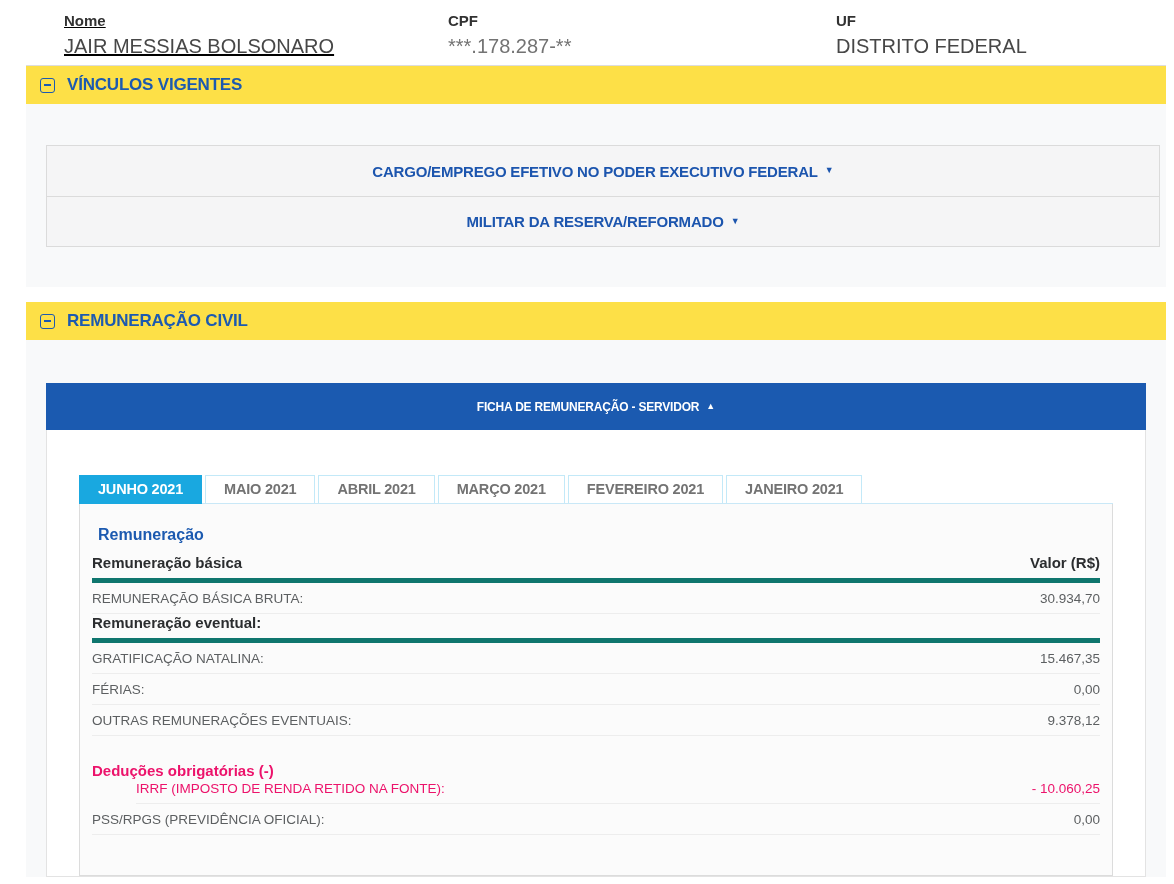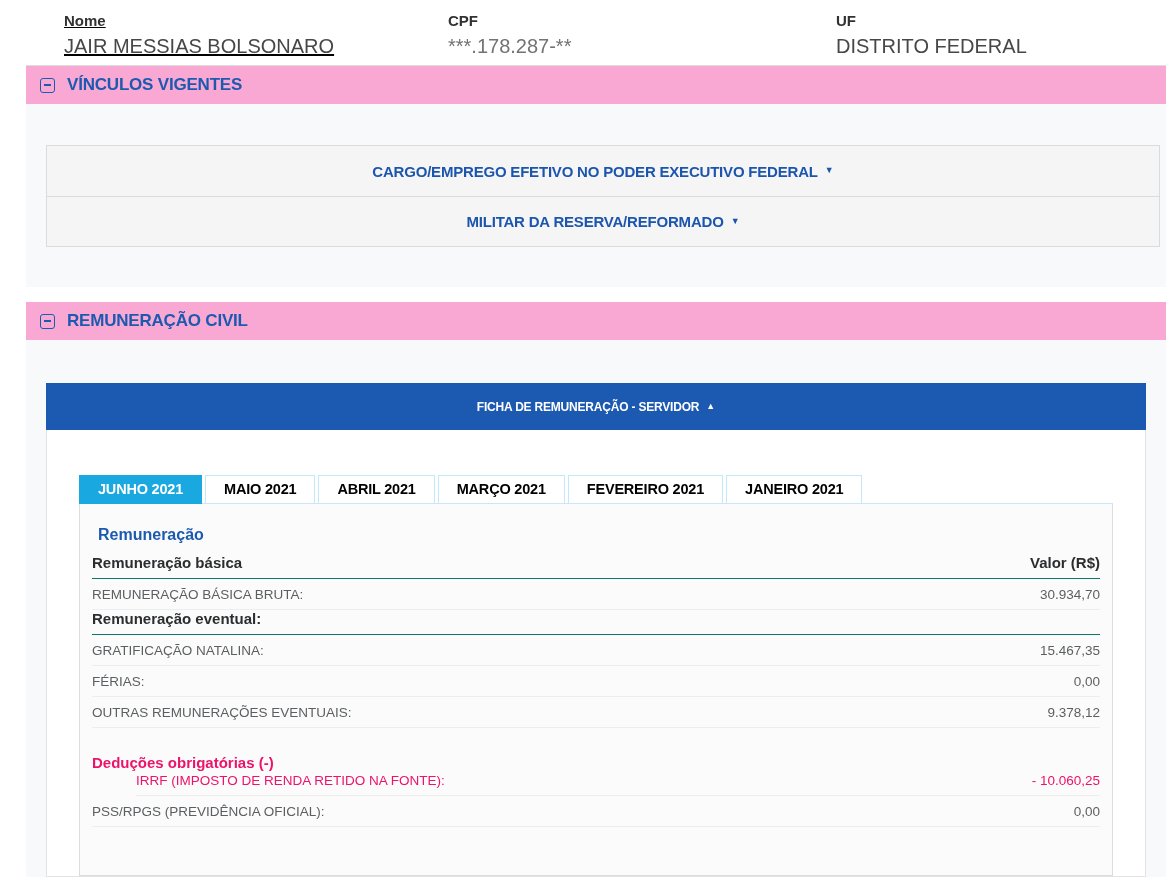--- a/index.html
+++ b/index.html
@@ -11,21 +11,21 @@
     border-bottom:1px solid #ddd; margin:0 8px 0 26px; }
   .person-col1 { width:384px;text-decoration:underline; }
   .person-col2 { width:388px; }
   .person-label { font-size:15px; font-weight:bold; color:#323232; }
   .person-value { margin-top:6px; font-size:20px; color:#474747; }
   .cpf-link { color:#737373; cursor:pointer; }
 
   
   .section { margin:0 8px 0 26px; }
   .section-header { display:flex; align-items:center; height:38px;
-    background:#f9a8d4; padding-left:14px; cursor:pointer; }
+    background:#fde047; padding-left:14px; cursor:pointer; }
   .minus-box { width:15px; height:15px; border:1.5px solid #1c5ab0;
     border-radius:3px; position:relative; flex:0 0 auto; }
   .minus-box::after { content:""; position:absolute; left:3px; right:3px;
     top:50%; height:1.5px; margin-top:-1px; background:#1c5ab0; }
   .section-title { margin-left:12px; font-size:17px; font-weight:bold;
     color:#1c5ab0; letter-spacing:-0.2px; }
   .section-body { background:#f8f9fa; }
 
   
   .body-vinculos { padding:41px 0 40px 20px; }
@@ -48,34 +48,34 @@
   .ficha-bar { height:47px; background:#1b5ab0; display:flex;
     align-items:center; justify-content:center; cursor:pointer;
     margin:-1px -1px 0 -1px; }
   .ficha-label { color:#fff; font-size:12px; font-weight:bold;
     letter-spacing:-0.2px; }
   .card-inner { padding:45px 32px 0 32px; }
 
   
   .tabs-row { display:flex; border-bottom:1px solid #c9e8f7; }
   .tab { padding:5px 18px 6px; font-size:14.5px; font-weight:bold;
-    color:#000000; background:#fff; border:1px solid #c3e9f8;
+    color:#737373; background:#fff; border:1px solid #c3e9f8;
     border-bottom:none; margin-right:3px; cursor:pointer;
     letter-spacing:-0.2px; white-space:nowrap; }
   .tab.active { background:#19a8e0; color:#fff; border-color:#19a8e0;
     margin-bottom:-1px; }
 
   
   .panel { background:#fbfbfb; border:1px solid #dcdcdc; border-top:none;
     padding:20px 12px 30px; min-height:372px; }
   .panel-title { font-size:16px; font-weight:bold; color:#1c5ab0;
     margin:2px 6px 10px; }
   .group-header { display:flex; justify-content:space-between;
     align-items:flex-end; padding-bottom:7px;
-    border-bottom:1px solid #0f766e; }
+    border-bottom:5px solid #0f766e; }
   .group-heading { font-size:15px; font-weight:bold; color:#2b2d2f; }
   .group-header-tight { margin-top:26px; border-bottom:none; padding-bottom:0; }
   .prow { display:flex; justify-content:space-between; padding:8px 0 7px;
     border-bottom:1px solid #ededed; font-size:13.5px; color:#5c5f61; }
   .prow-tight { padding-top:2px;margin-left:44px; }
   .pink { color:#ec136b !important; }
 </style>
 </head>
 <body>
 

